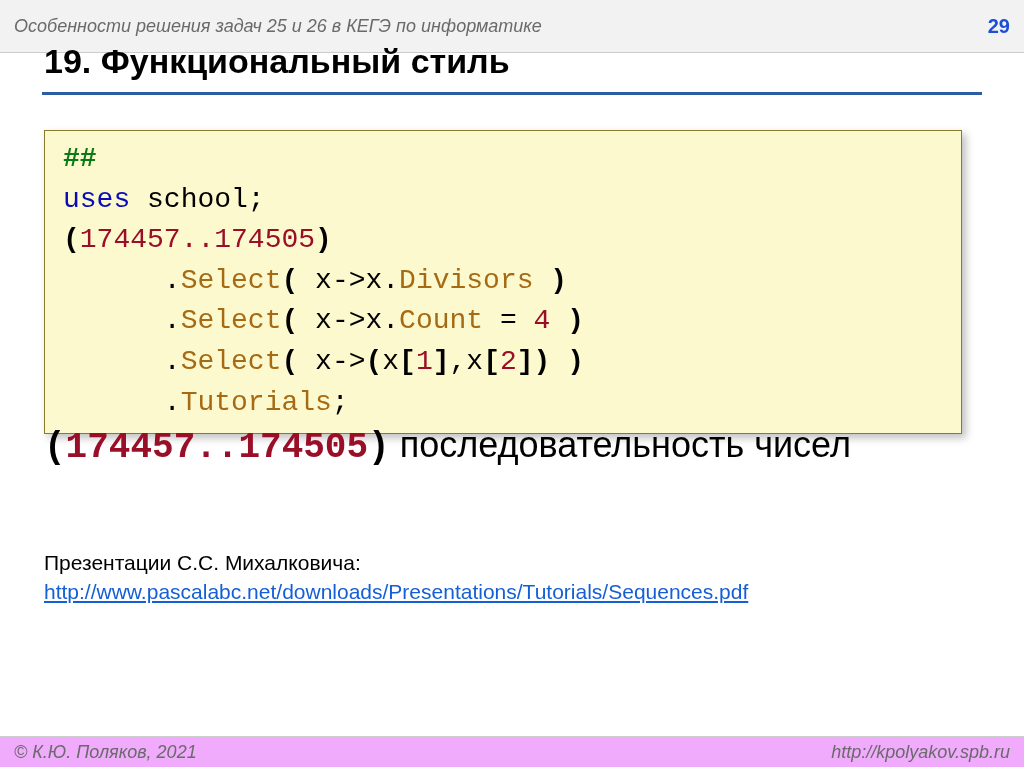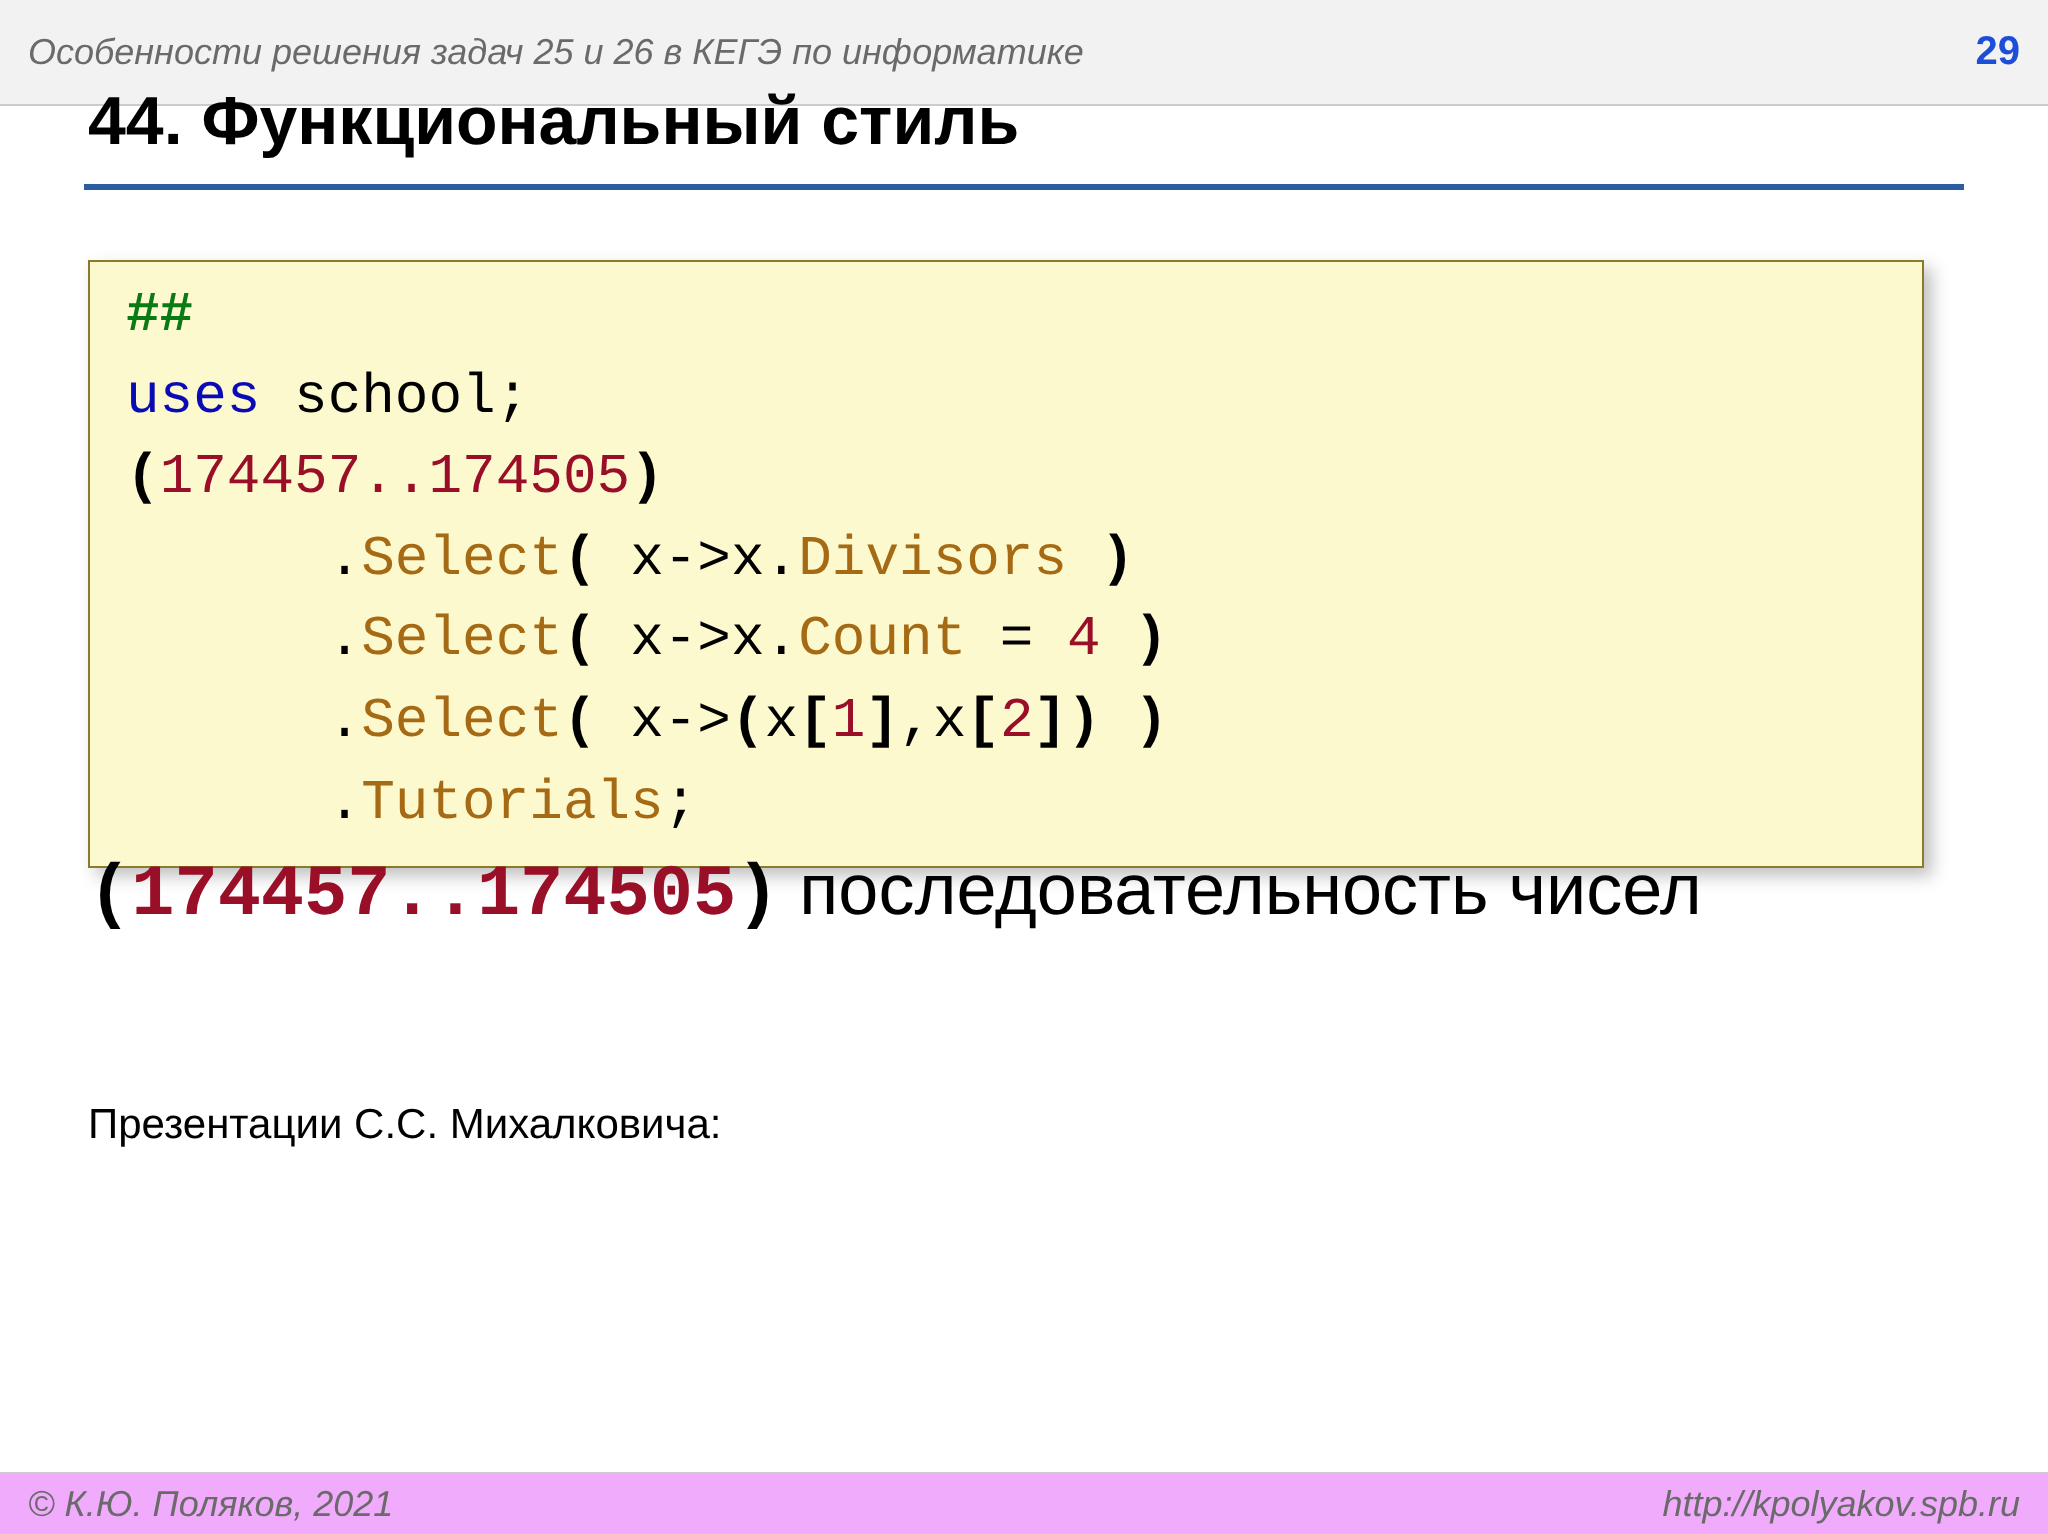--- a/index.html
+++ b/index.html
@@ -119,37 +119,38 @@
 </head>
 <body>
 
 <div class="slide">
 
   <div class="header-bar">
     <span>Особенности решения задач 25 и 26 в КЕГЭ по информатике</span>
     <span class="page-num">29</span>
   </div>
 
-  <h1 class="title">44. Функциональный стиль</h1>
+  <h1 class="title">19. Функциональный стиль</h1>
   <div class="title-underline"></div>
 
   <pre class="codebox"><span class="c-green">##</span>
 <span class="c-keyword">uses</span><span class="c-ident"> school</span><span class="c-punct">;</span>
 <span class="c-brace">(</span><span class="c-num">174457..174505</span><span class="c-brace">)</span>
 <span class="c-punct">      .</span><span class="c-method">Select</span><span class="c-brace">( </span><span class="c-ident">x</span><span class="c-punct">-&gt;</span><span class="c-ident">x</span><span class="c-punct">.</span><span class="c-method">Divisors</span><span class="c-brace"> )</span>
 <span class="c-punct">      .</span><span class="c-method">Select</span><span class="c-brace">( </span><span class="c-ident">x</span><span class="c-punct">-&gt;</span><span class="c-ident">x</span><span class="c-punct">.</span><span class="c-method">Count</span><span class="c-punct"> = </span><span class="c-num">4</span><span class="c-brace"> )</span>
 <span class="c-punct">      .</span><span class="c-method">Select</span><span class="c-brace">( </span><span class="c-ident">x</span><span class="c-punct">-&gt;</span><span class="c-brace">(</span><span class="c-ident">x</span><span class="c-brace">[</span><span class="c-num">1</span><span class="c-brace">]</span><span class="c-punct">,</span><span class="c-ident">x</span><span class="c-brace">[</span><span class="c-num">2</span><span class="c-brace">]</span><span class="c-brace">)</span><span class="c-brace"> )</span>
 <span class="c-punct">      .</span><span class="c-method">Tutorials</span><span class="c-punct">;</span></pre>
 
   <div class="explain">
     <span class="mono mono-brace">(</span><span class="mono mono-num">174457..174505</span><span class="mono mono-brace">)</span><span>  последовательность чисел</span>
   </div>
 
   <div class="refs">
     <div>Презентации С.С. Михалковича:</div>
+    <div><a href="#">http://www.pascalabc.net/downloads/Presentations/Tutorials/Sequences.pdf</a></div>
   </div>
 
   <div class="footer-bar">
     <span>© К.Ю. Поляков, 2021</span>
     <span>http://kpolyakov.spb.ru</span>
   </div>
 
 </div>
 
 </body></html>

